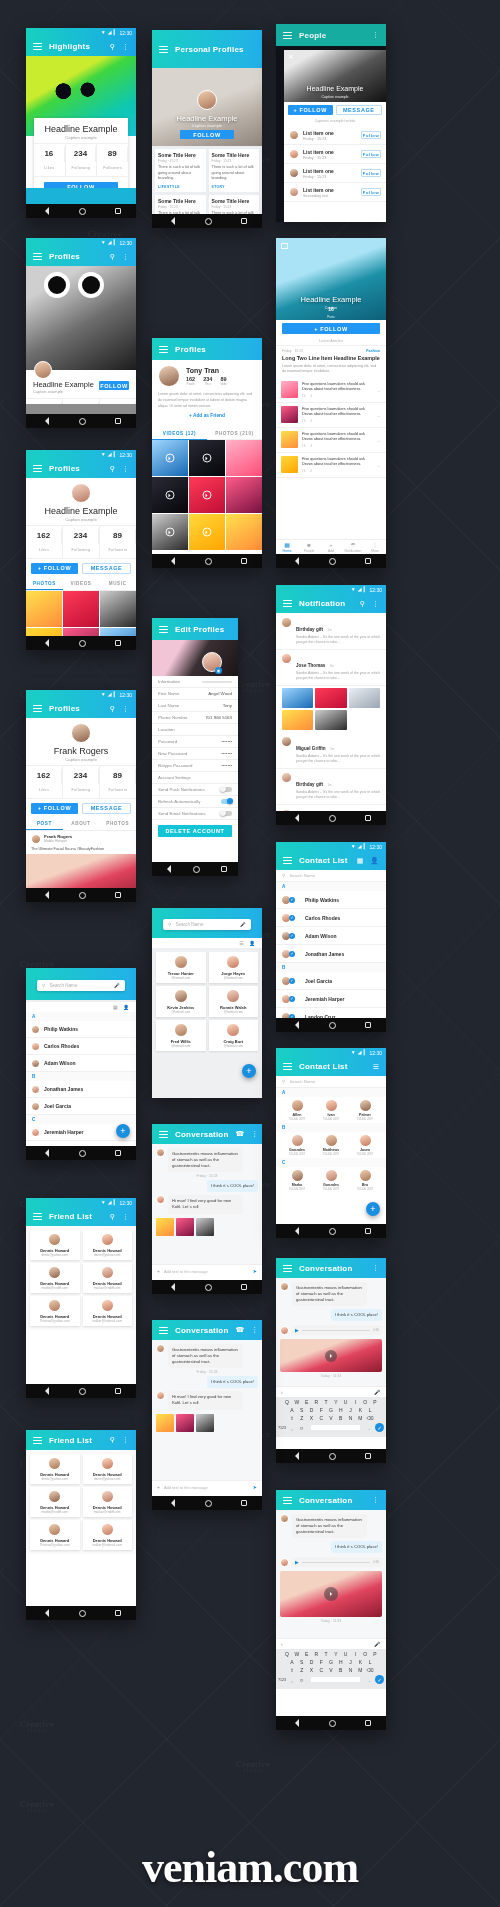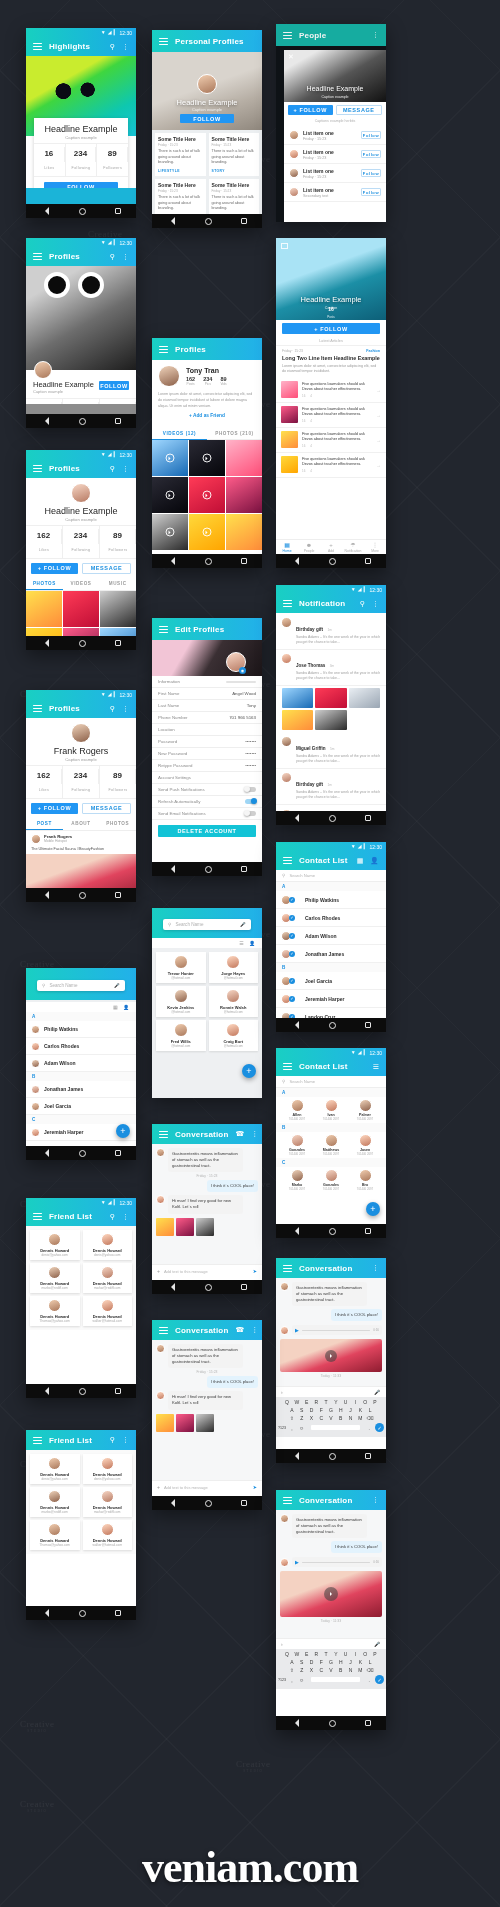--- a/index.html
+++ b/index.html
@@ -548,21 +548,21 @@
     </div>
   </div>
   <div class="navbar" style="position:absolute;bottom:0;left:0;right:0">
     <span class="nb-tri"></span>
     <span class="nb-cir"></span>
     <span class="nb-sq"></span>
   </div>
 </div>
 
 <div class="phone" style="left:152px;top:30px;width:110px;height:198px">
-  <div class="appbar cyan2" style="height:22px">
+  <div class="appbar cyan2" style="height:38px">
     <span class="hamb">
         <i></i>
         <i></i>
         <i></i>
       </span>
     <span class="title">Personal Profiles</span>
   </div>
   <div style="height:78px;position:relative" class="photo hero2">
     <div class="av s" style="width:20px;height:20px;position:absolute;left:50%;top:22px;transform:translateX(-50%)"></div>
     <div style="position:absolute;left:0;right:0;top:46px;text-align:center;color:#fff;font-size:7.5px;text-shadow:0 1px 3px rgba(0,0,0,.5)">Headline Example</div>
@@ -660,21 +660,21 @@
       </div>
     <div class="cell c1"></div>
   </div>
   <div class="navbar" style="position:absolute;bottom:0;left:0;right:0">
     <span class="nb-tri"></span>
     <span class="nb-cir"></span>
     <span class="nb-sq"></span>
   </div>
 </div>
 
-<div class="phone" style="left:152px;top:618px;width:110px;height:258px">
+<div class="phone" style="left:152px;top:618px;width:86px;height:258px">
   <div class="appbar cyan2" style="height:22px">
     <span class="hamb">
         <i></i>
         <i></i>
         <i></i>
       </span>
     <span class="title">Edit Profiles</span>
   </div>
   <div style="height:36px;position:relative" class="photo heroPink">
     <div class="av s4" style="width:20px;height:20px;position:absolute;right:16px;top:12px"></div>

